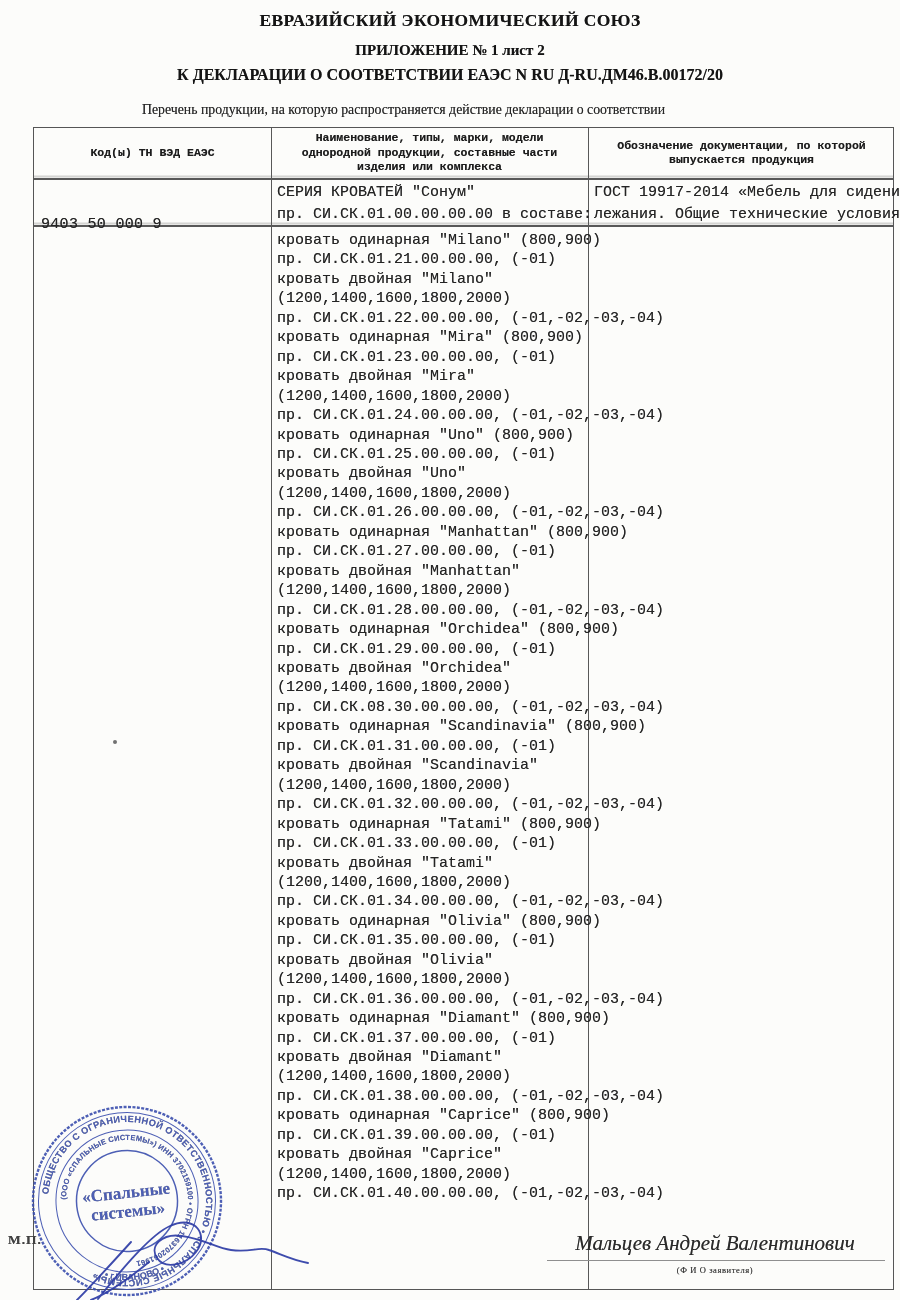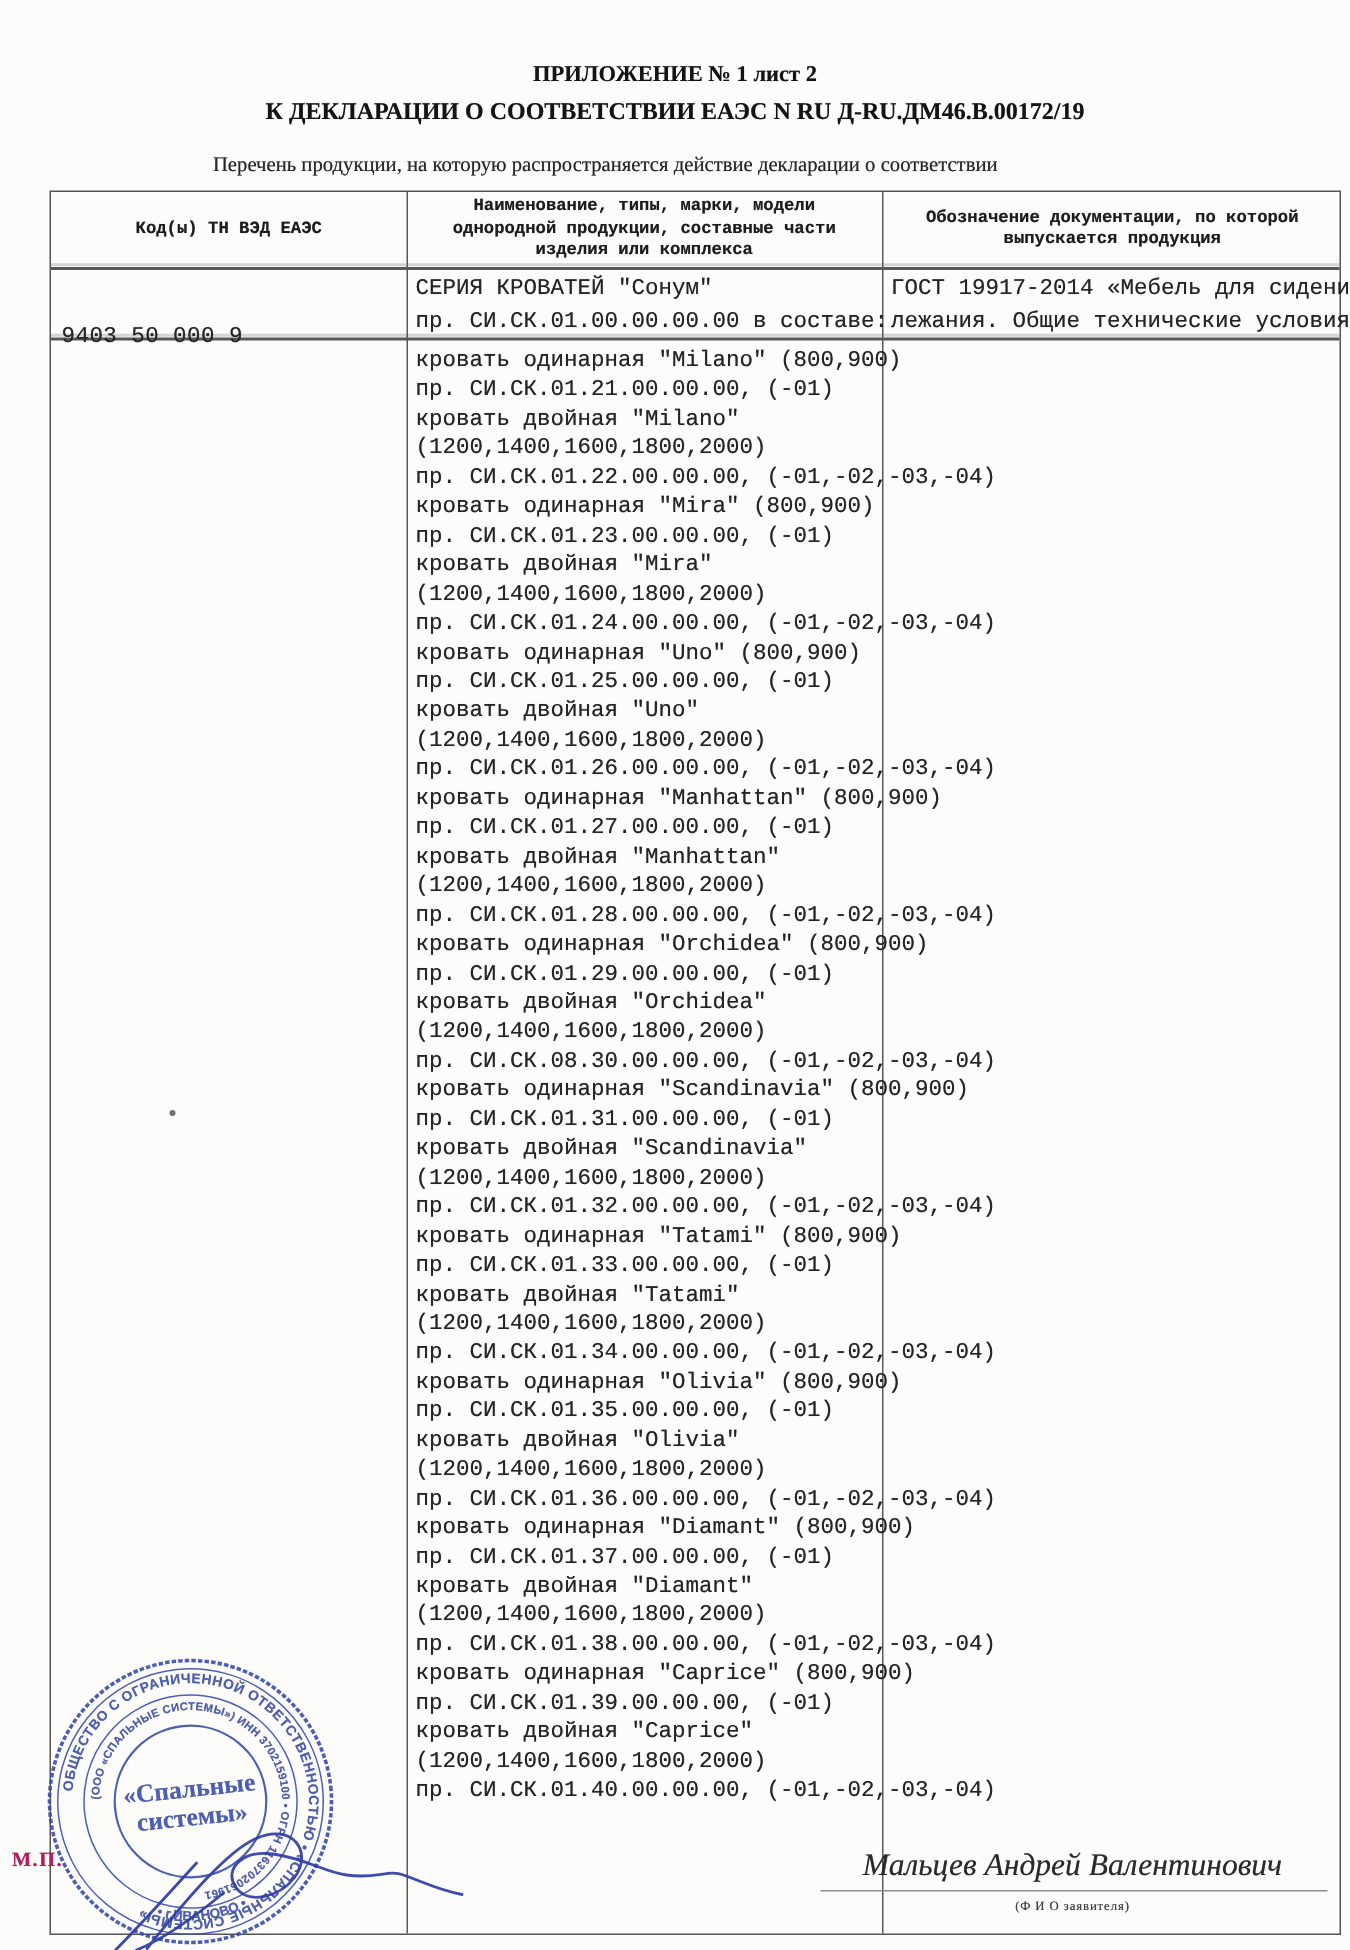--- a/index.html
+++ b/index.html
@@ -37,40 +37,41 @@
   .cell{position:absolute;font-size:15px;color:#242424;}
   .code-cell{left:7px;top:54px;letter-spacing:.3px;margin-top:34px;}
   .name-r1{left:243px;top:54px;line-height:21.5px;}
   .doc-r1{left:560px;top:54px;line-height:22px;}
   .name-r2{left:243px;top:103px;line-height:19.45px;}
   .name-r2 div,.name-r1 div,.doc-r1 div{white-space:nowrap;}
 
   .artifact-dot{position:absolute;left:113px;top:740px;width:4px;height:4px;border-radius:50%;
       background:#4e4e4e;opacity:.8;}
 
-  .mp{position:absolute;left:8px;top:1232px;font-weight:bold;font-size:13.5px;letter-spacing:1px;color:#be185d;}
+  .mp{position:absolute;left:8px;top:1232px;font-weight:bold;font-size:13.5px;letter-spacing:1px;color:#404040;}
 
   .applicant-name{position:absolute;left:545px;top:1231px;width:340px;text-align:center;font-size:21px;color:#2a2a2a;font-style:italic;}
   .sig-line{position:absolute;left:547px;top:1260px;width:338px;height:0;border-top:1.1px solid #8f8f8f;}
   .applicant-caption{position:absolute;left:545px;top:1265px;width:340px;text-align:center;
       font-size:8.5px;letter-spacing:.6px;color:#3c3c3c;}
 
   .stamp-svg{position:absolute;left:27px;top:1101px;width:200px;height:200px;opacity:.9;}
   .stamp-circle{fill:none;stroke:#3b4fae;}
   .stamp-ring-text{font-family:"Liberation Sans","DejaVu Sans",sans-serif;font-weight:bold;}
   .stamp-center{font-family:"Liberation Serif","DejaVu Serif",serif;font-weight:bold;font-size:17px;}
   .sig-svg{position:absolute;inset:0;width:900px;height:1300px;pointer-events:none;}
 </style>
 </head>
 <body>
 
 <div class="page scanfx">
 
+  <div class="title t1">ЕВРАЗИЙСКИЙ ЭКОНОМИЧЕСКИЙ СОЮЗ</div>
   <div class="title t2">ПРИЛОЖЕНИЕ № 1 лист 2</div>
-  <div class="title t3">К ДЕКЛАРАЦИИ О СООТВЕТСТВИИ ЕАЭС N RU Д-RU.ДМ46.В.00172/19</div>
+  <div class="title t3">К ДЕКЛАРАЦИИ О СООТВЕТСТВИИ ЕАЭС N RU Д-RU.ДМ46.В.00172/20</div>
 
   <div class="caption">Перечень продукции, на которую распространяется действие декларации о соответствии</div>
 
   <div class="tbl">
     <div class="vl vl1"></div>
     <div class="vl vl2"></div>
     <div class="hl hl1"></div>
     <div class="hl hl2"></div>
 
     <div class="th th1">Код(ы) ТН ВЭД ЕАЭС</div>

